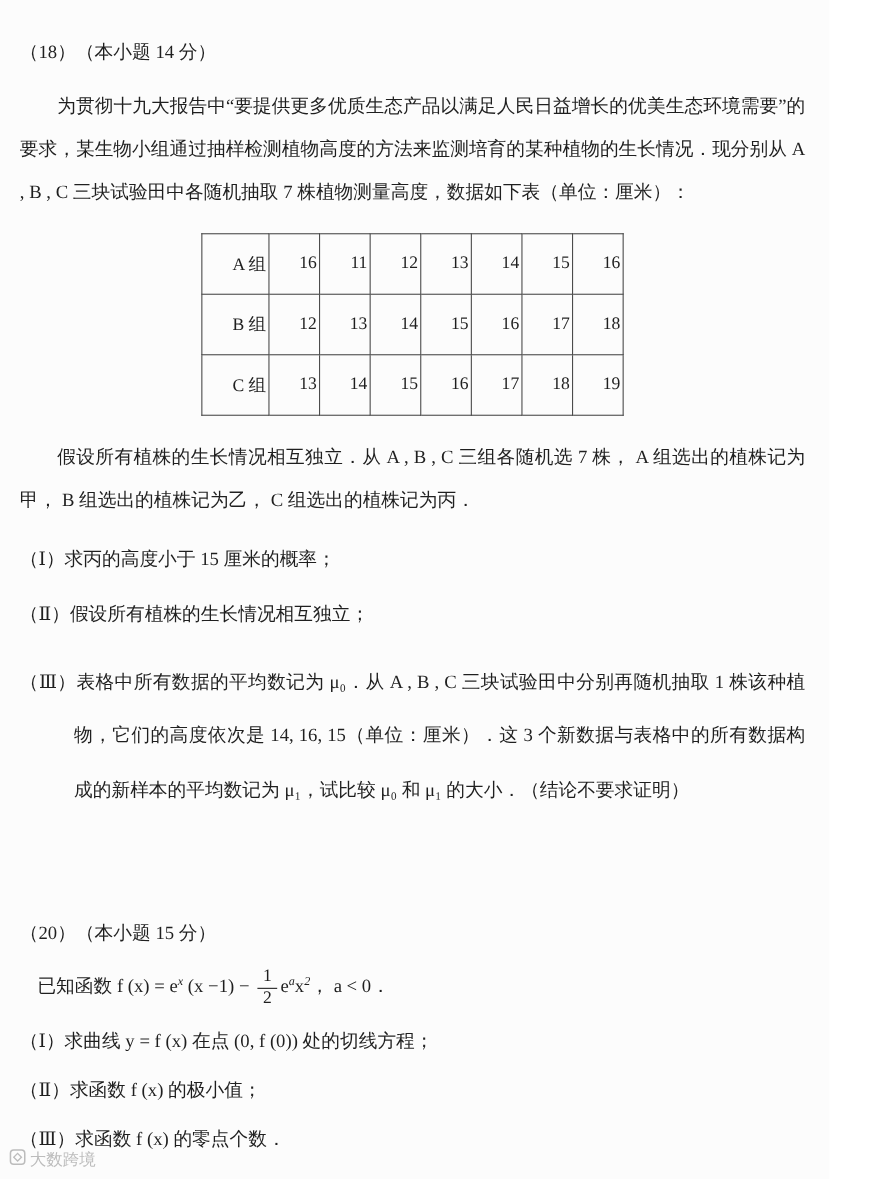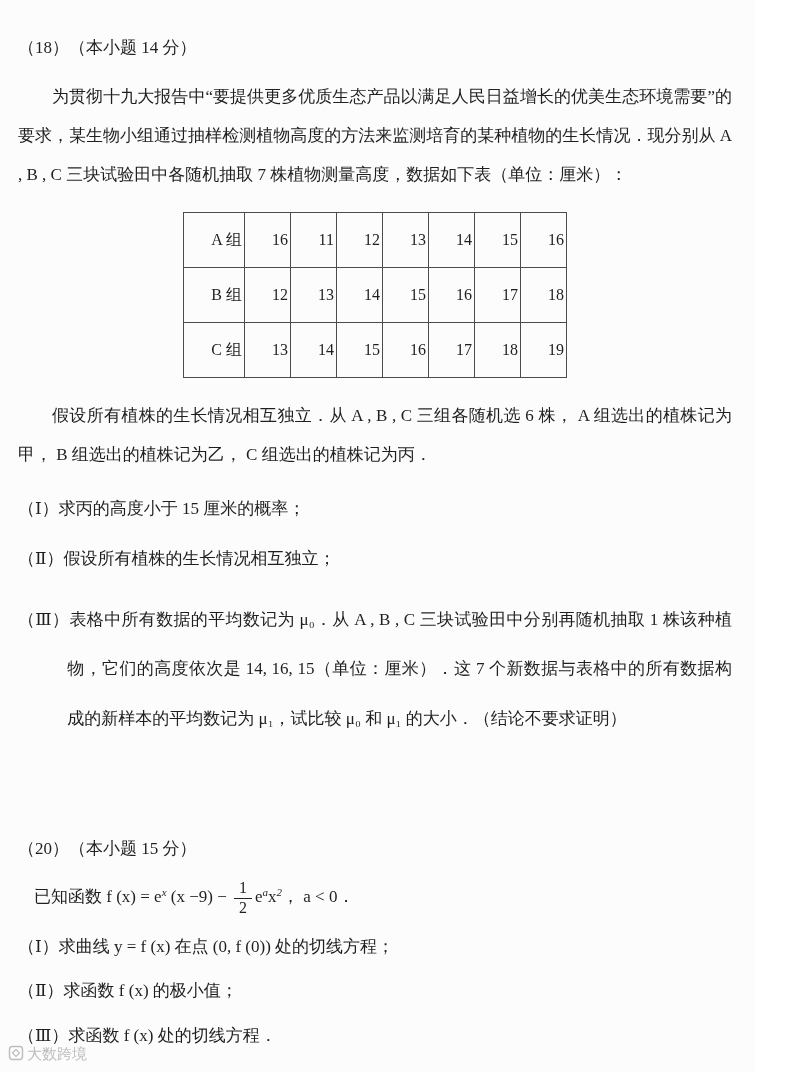--- a/index.html
+++ b/index.html
@@ -128,41 +128,41 @@
           <td>14</td>
           <td>15</td>
           <td>16</td>
           <td>17</td>
           <td>18</td>
           <td>19</td>
         </tr>
       </tbody>
     </table>
 
-    <p class="para2">假设所有植株的生长情况相互独立．从 A , B , C 三组各随机选 6 株， A 组选出的植株记为甲， B 组选出的植株记为乙， C 组选出的植株记为丙．</p>
+    <p class="para2">假设所有植株的生长情况相互独立．从 A , B , C 三组各随机选 7 株， A 组选出的植株记为甲， B 组选出的植株记为乙， C 组选出的植株记为丙．</p>
 
     <p class="qitem">（Ⅰ）求丙的高度小于 15 厘米的概率；</p>
     <p class="qitem">（Ⅱ）假设所有植株的生长情况相互独立；</p>
-    <p class="qitem hang">（Ⅲ）表格中所有数据的平均数记为 μ₀．从 A , B , C 三块试验田中分别再随机抽取 1 株该种植物，它们的高度依次是 14, 16, 15（单位：厘米）．这 7 个新数据与表格中的所有数据构成的新样本的平均数记为 μ₁，试比较 μ₀ 和 μ₁ 的大小．（结论不要求证明）</p>
+    <p class="qitem hang">（Ⅲ）表格中所有数据的平均数记为 μ₀．从 A , B , C 三块试验田中分别再随机抽取 1 株该种植物，它们的高度依次是 14, 16, 15（单位：厘米）．这 3 个新数据与表格中的所有数据构成的新样本的平均数记为 μ₁，试比较 μ₀ 和 μ₁ 的大小．（结论不要求证明）</p>
   </div>
 
   <div class="sec19">
     <div class="p-header">（20）（本小题 15 分）</div>
 
     <p class="formula-line">
       <span>已知函数</span>
       <span class="math">f (x) = e</span><sup class="msup">x</sup>
-      <span class="math">(x −9) −</span>
+      <span class="math">(x −1) −</span>
       <span class="frac"><span class="fnum">1</span><span class="fden">2</span></span><span class="math">e</span><sup class="msup">a</sup><span class="math">x</span><sup class="msup">2</sup><span>，</span>
       <span class="math">a &lt; 0</span><span>．</span>
     </p>
 
     <p class="q19item">（Ⅰ）求曲线 y = f (x) 在点 (0, f (0)) 处的切线方程；</p>
     <p class="q19item">（Ⅱ）求函数 f (x) 的极小值；</p>
-    <p class="q19item">（Ⅲ）求函数 f (x) 处的切线方程．</p>
+    <p class="q19item">（Ⅲ）求函数 f (x) 的零点个数．</p>
   </div>
 
   <div class="watermark">
     <span class="wm-icon">
       <svg width="16" height="16" viewBox="0 0 16 16">
         <rect x="1.5" y="1.5" width="13" height="13" rx="3" fill="none" stroke="#bcbcbc" stroke-width="1.4"></rect>
         <path d="M4.5 8 L8 4.5 L11.5 8 L8 11.5 Z" fill="none" stroke="#bcbcbc" stroke-width="1.2"></path>
       </svg>
     </span>
     <span>大数跨境</span>

